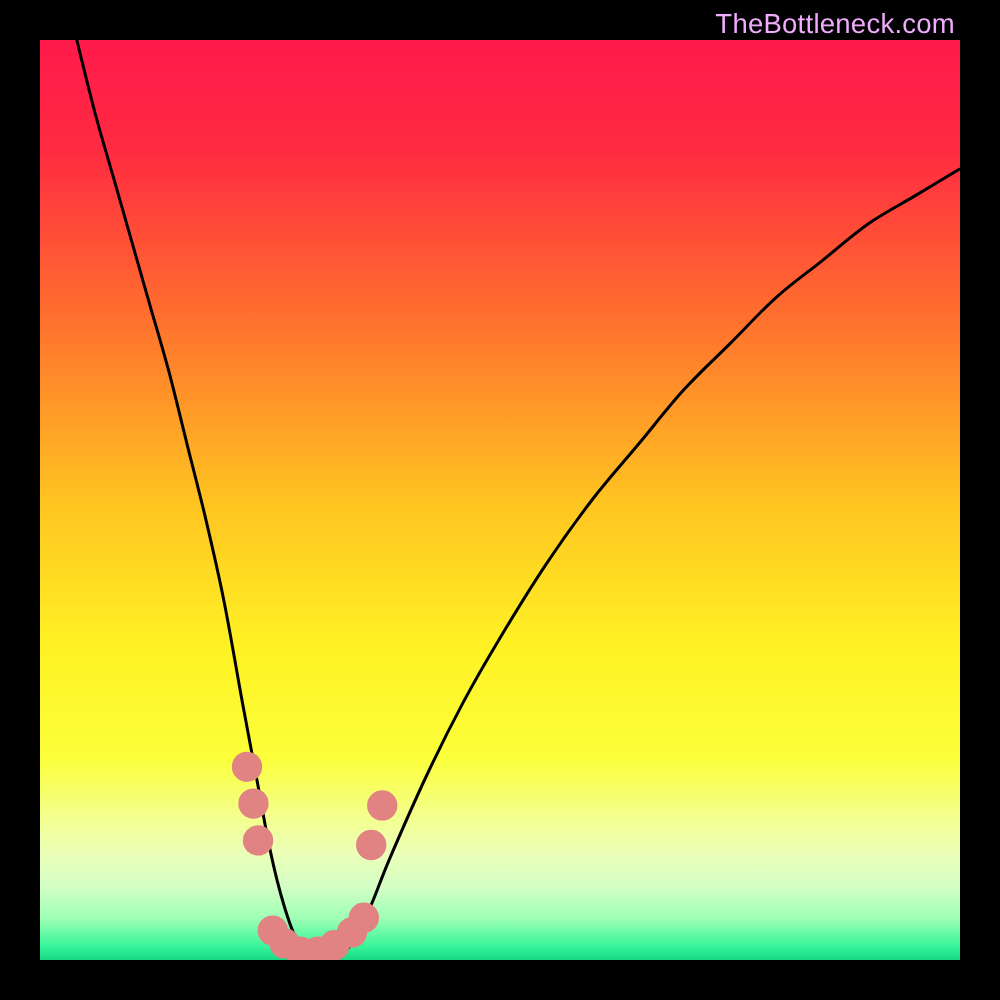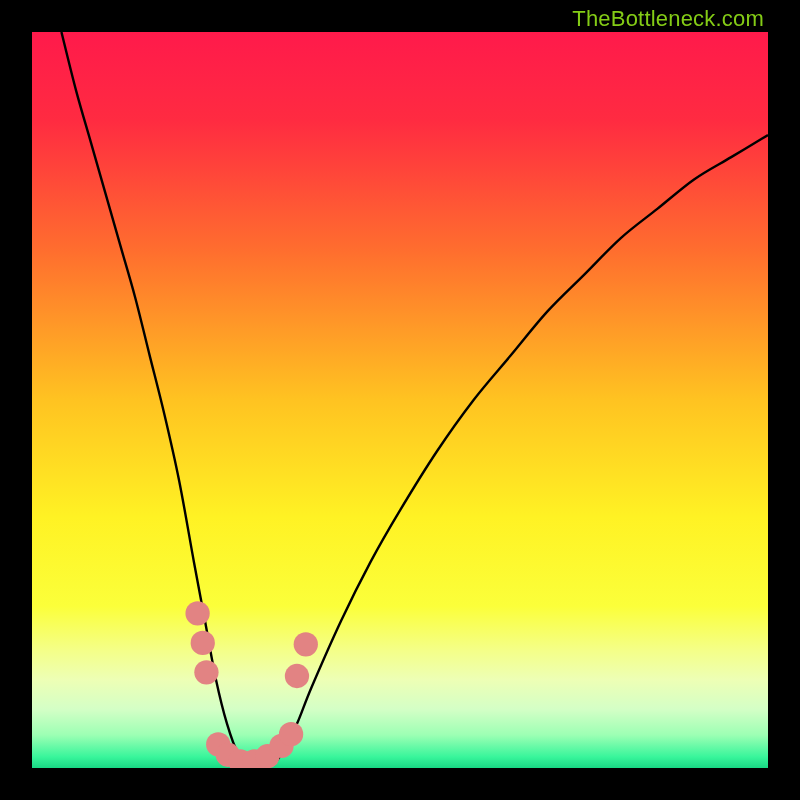--- a/index.html
+++ b/index.html
@@ -22,21 +22,21 @@
     position: absolute;
     left: 0; top: 0; right: 0; bottom: 0;
   }
   .watermark {
     position: absolute;
     top: 6px;
     right: 36px;
     font-family: Arial, Helvetica, sans-serif;
     font-size: 22px;
     font-weight: 500;
-    color: #84cc16;
+    color: #f0abfc;
     letter-spacing: 0.2px;
     text-align: center;
   }
   svg.curve {
     position: absolute;
     left: 0; top: 0;
     width: 736px; height: 736px;
   }
 </style>
 </head>

